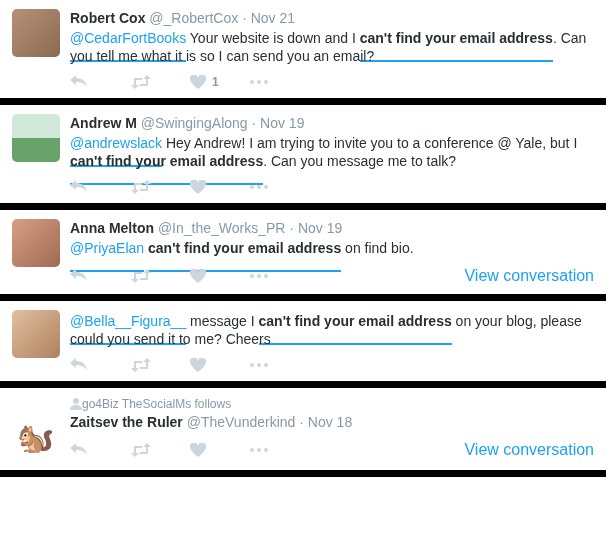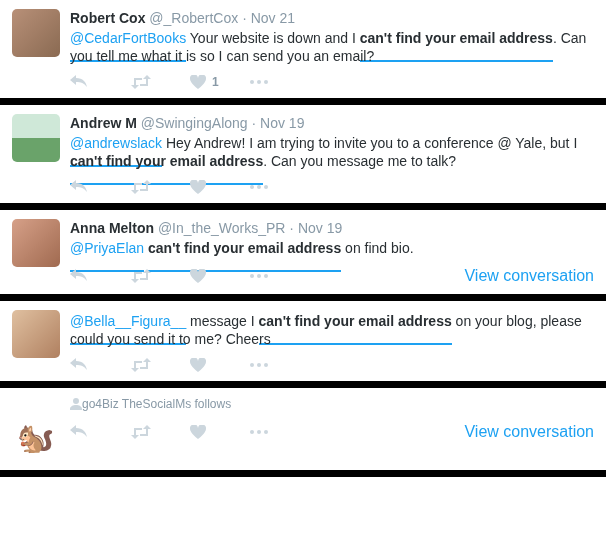--- a/index.html
+++ b/index.html
@@ -283,20 +283,26 @@
       </svg>
     <span>go4Biz TheSocialMs follows</span>
   </div>
   <div class="tweet-inner">
     <div class="avatar-col">
       <div class="avatar av5">
           <span>🐿️</span>
         </div>
     </div>
     <div class="content-col">
+      <div class="header-line">
+        <span class="name">Zaitsev the Ruler</span>
+        <span class="handle">@TheVunderkind</span>
+        <span class="sep"> · </span>
+        <span class="date">Nov 18</span>
+      </div>
       <div class="actions">
         <div class="action">
             <svg width="18" height="14" viewBox="0 0 18 14">
               <path fill="#ccd6dd" d="M6 0L0 5l6 5V7c5 0 8 1 11 5-1-5-4-9-11-9V0z"></path>
             </svg>
           </div>
         <div class="action">
             <svg width="22" height="14" viewBox="0 0 22 14">
               <path fill="#ccd6dd" d="M4 3h8v2H6v5h3l-4 4-4-4h3V3zm14 8H10V9h6V4h-3l4-4 4 4h-3v7z"></path>
             </svg>

